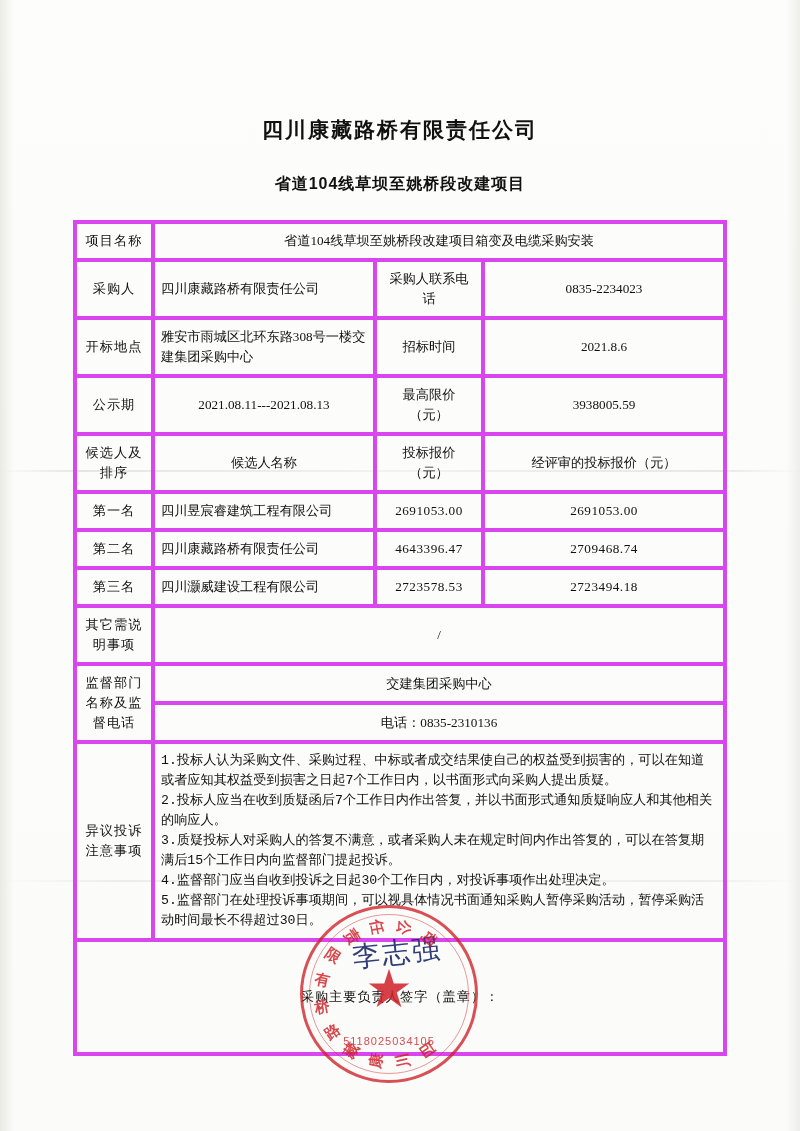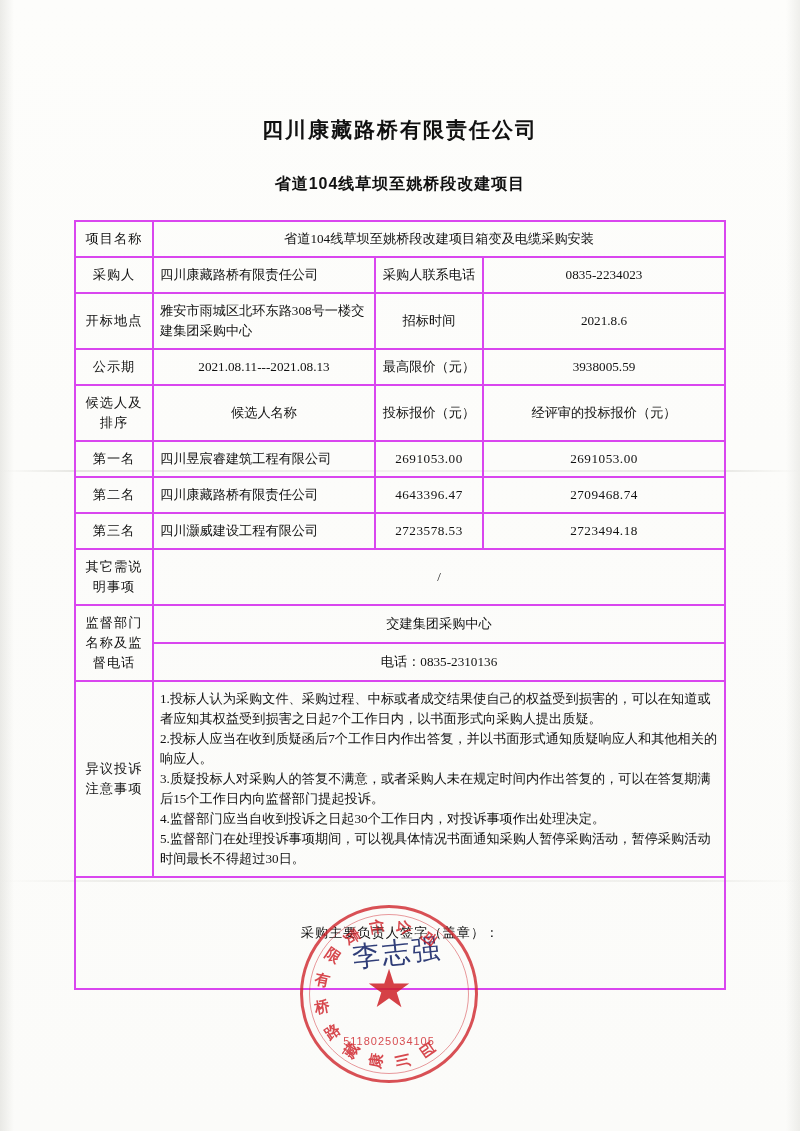--- a/index.html
+++ b/index.html
@@ -73,21 +73,21 @@
   }
   .doc-title .line2 { display: block; }
 
   table.main {
     border-collapse: collapse;
     width: 650px;
     margin: 22px auto 0 auto;
     table-layout: fixed;
   }
   table.main td {
-    border: 2px solid #d946ef;
+    border: 4px solid #d946ef;
     padding: 7px 6px;
     font-size: 13.2px;
     vertical-align: middle;
     line-height: 20px;
   }
   .lbl {
     text-align: center;
     width: 76px;
     letter-spacing: 1px;
   }
@@ -98,20 +98,21 @@
     font-family: "Liberation Serif", "DejaVu Serif", serif;
     letter-spacing: 0.5px;
   }
   .small-pad { padding-top: 9px; padding-bottom: 9px; }
   .rows-head td { font-weight: normal; }
   .notice {
     font-size: 12.6px;
     line-height: 20.5px;
     text-align: left;
     padding: 8px 10px 8px 10px;
+    font-family: Liberation Mono, monospace;
   }
   .notice p {
     margin: 0;
     text-indent: 0;
   }
   .sign-cell {
     height: 96px;
     vertical-align: middle;
     position: relative;
   }

